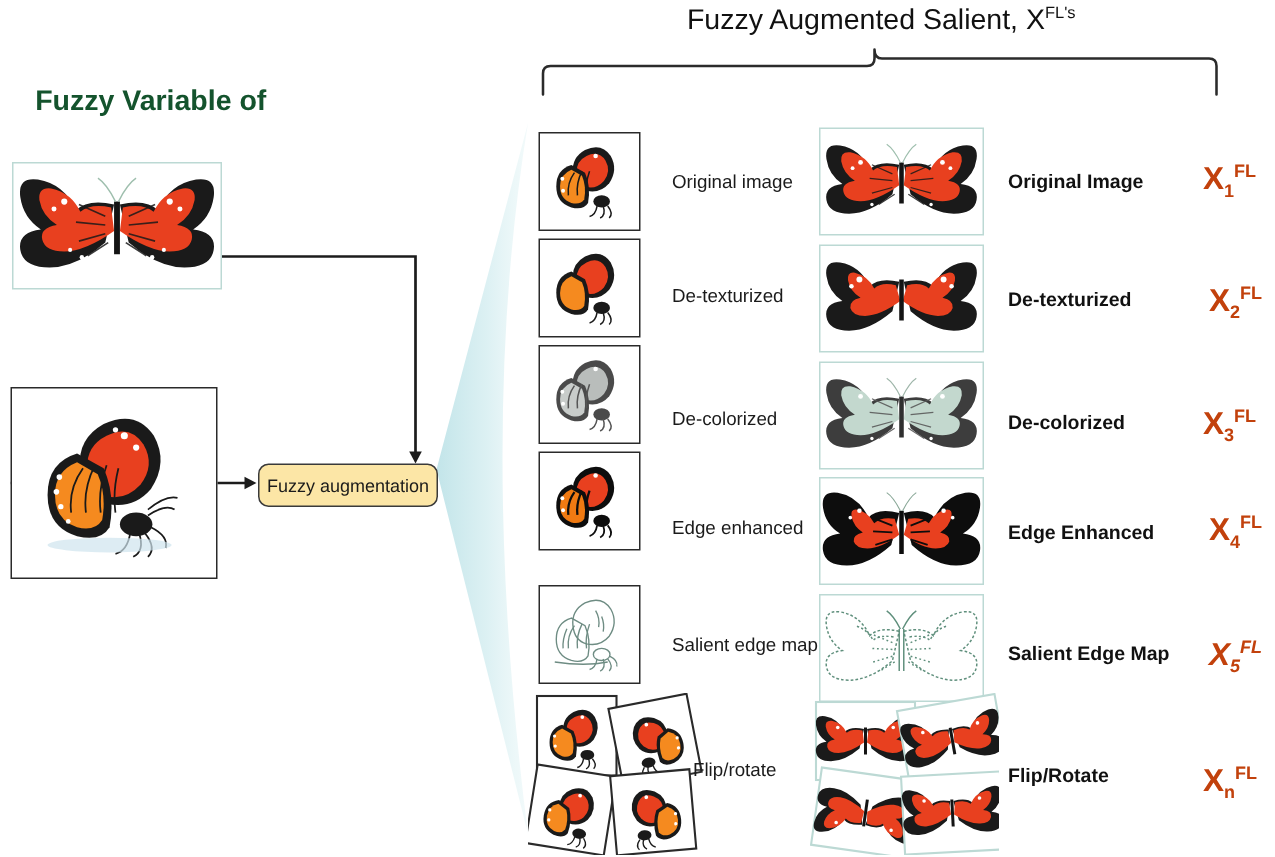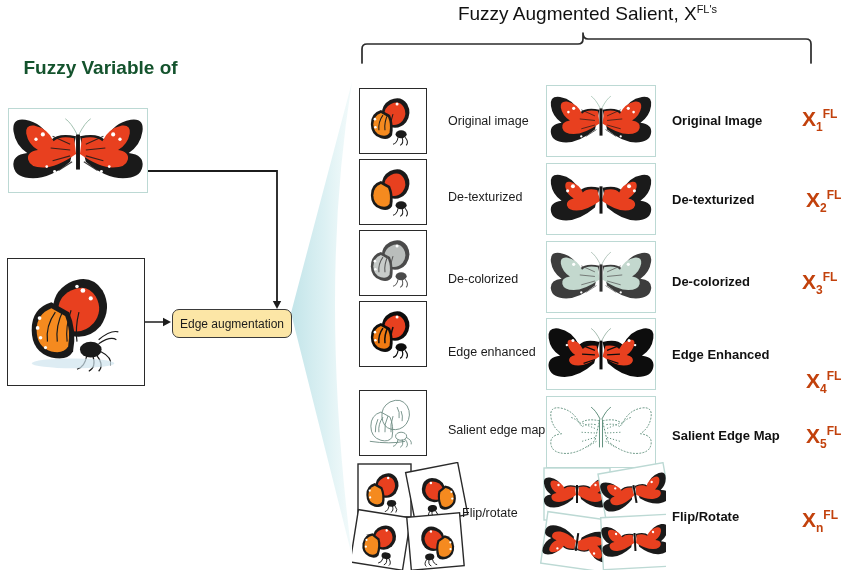--- a/index.html
+++ b/index.html
@@ -137,21 +137,21 @@
       <g stroke="#1a1a1a" stroke-width="1.2" fill="none">
         <path d="M20,40 q4,12 -4,16 M24,40 q8,10 2,16 M14,40 q-2,12 -10,14 M28,36 q12,6 10,14"></path>
         <path d="M26,28 q12,-8 18,-4 M26,24 q12,-10 20,-8"></path>
       </g>
       <ellipse cx="0" cy="48" rx="42" ry="5" fill="#cfe4ee" opacity="0.7"></ellipse>
     </g>
   </svg>
 </div>
 
 <div class="abs" id="aug-box">
-  <span>Edge augmentation</span>
+  <span>Fuzzy augmentation</span>
 </div>
 
 <div class="abs frame dark" style="left:359px;top:88px;width:68px;height:66px;">
   <svg viewBox="0 0 68 66">
     <g transform="translate(33,29) scale(0.52)">
       <path d="M-4,-34 q22,-10 34,8 q10,18 -2,36 q-12,14 -30,10 q-16,-4 -18,-24 q-2,-20 16,-30 Z" fill="#1a1a1a"></path>
       <path d="M-2,-26 q16,-8 25,6 q8,14 -2,27 q-10,11 -23,8 q-12,-4 -13,-19 q-1,-15 13,-22 Z" fill="#e8401f"></path>
       <path d="M-22,-14 q-20,6 -20,28 q0,22 20,28 q16,4 22,-6 q4,-22 -4,-40 Z" fill="#1a1a1a"></path>
       <path d="M-22,-8 q-15,6 -15,22 q0,17 15,22 q12,3 17,-5 q3,-17 -3,-31 Z" fill="#f58a1f"></path>
       <g stroke="#1a1a1a" stroke-width="2" fill="none">
@@ -325,21 +325,21 @@
           <circle cx="-45" cy="-13" r="1.6"></circle>
         <circle cx="37" cy="-19" r="2"></circle>
           <circle cx="45" cy="-13" r="1.6"></circle>
       </g>
       <path d="M-2,-19 h4 v38 h-4 Z" fill="#0d0d0d"></path>
       <path d="M-1,-19 q-6,-12 -12,-16 M1,-19 q6,-12 12,-16" stroke="#8aa898" stroke-width="1" fill="none"></path>
     </g>
   </svg>
 </div>
 <div class="abs right-label" style="left:672px;top:347px;">Edge Enhanced</div>
-<div class="abs xlabel" style="left:806px;top:341px;margin-top:28px;">
+<div class="abs xlabel" style="left:806px;top:341px;">
   <span>X</span><span class="sub">4</span><span class="sup">FL</span>
 </div>
 
 <div class="abs frame dark" style="left:359px;top:390px;width:68px;height:66px;">
   <svg viewBox="0 0 68 66">
     <g transform="translate(33,29) scale(0.52)" fill="none" stroke="#6e8c83" stroke-width="1.8">
       <path d="M-4,-34 q22,-10 34,8 q10,18 -2,36 q-12,14 -30,10 q-16,-4 -18,-24 q-2,-20 16,-30 Z"></path>
       <path d="M-22,-14 q-20,6 -20,28 q0,22 20,28 q16,4 22,-6 q4,-22 -4,-40 Z"></path>
       <path d="M-18,-4 q-10,14 -8,30 M-8,-6 q-8,16 -6,32 M2,-6 q-6,17 -4,32 M-28,0 q-6,14 -5,26"></path>
       <path d="M10,-24 q6,10 4,22 M18,-16 q4,10 2,20"></path>
@@ -358,21 +358,21 @@
       <path d="M-7,-11 q-12,-2 -18,3 q-5,-10 -16,-13" stroke-dasharray="2 2"></path>
       <path d="M7,-11 q12,-2 18,3 q5,-10 16,-13" stroke-dasharray="2 2"></path>
       <path d="M-8,-6 l-17,-7 M-8,0 l-19,-1 M-8,6 l-17,5 M-6,11 l-13,8" stroke-dasharray="1.6 2.4"></path>
       <path d="M8,-6 l17,-7 M8,0 l19,-1 M8,6 l17,5 M6,11 l13,8" stroke-dasharray="1.6 2.4"></path>
       <path d="M-2,-18 v37 M2,-18 v37"></path>
       <path d="M-1,-18 q-6,-12 -12,-16 M1,-18 q6,-12 12,-16"></path>
     </g>
   </svg>
 </div>
 <div class="abs right-label" style="left:672px;top:428px;">Salient Edge Map</div>
-<div class="abs xlabel" style="left:806px;top:424px;">
+<div class="abs xlabel" style="left:806px;top:424px;font-style:italic;">
   <span>X</span><span class="sub">5</span><span class="sup">FL</span>
 </div>
 
 <svg class="abs" style="left:352px;top:462px;width:120px;height:108px;" viewBox="0 0 120 108">
   <defs>
     <g id="sideMini">
       <path d="M-4,-34 q22,-10 34,8 q10,18 -2,36 q-12,14 -30,10 q-16,-4 -18,-24 q-2,-20 16,-30 Z" fill="#1a1a1a"></path>
       <path d="M-2,-26 q16,-8 25,6 q8,14 -2,27 q-10,11 -23,8 q-12,-4 -13,-19 q-1,-15 13,-22 Z" fill="#e8401f"></path>
       <path d="M-22,-14 q-20,6 -20,28 q0,22 20,28 q16,4 22,-6 q4,-22 -4,-40 Z" fill="#1a1a1a"></path>
       <path d="M-22,-8 q-15,6 -15,22 q0,17 15,22 q12,3 17,-5 q3,-17 -3,-31 Z" fill="#f58a1f"></path>

